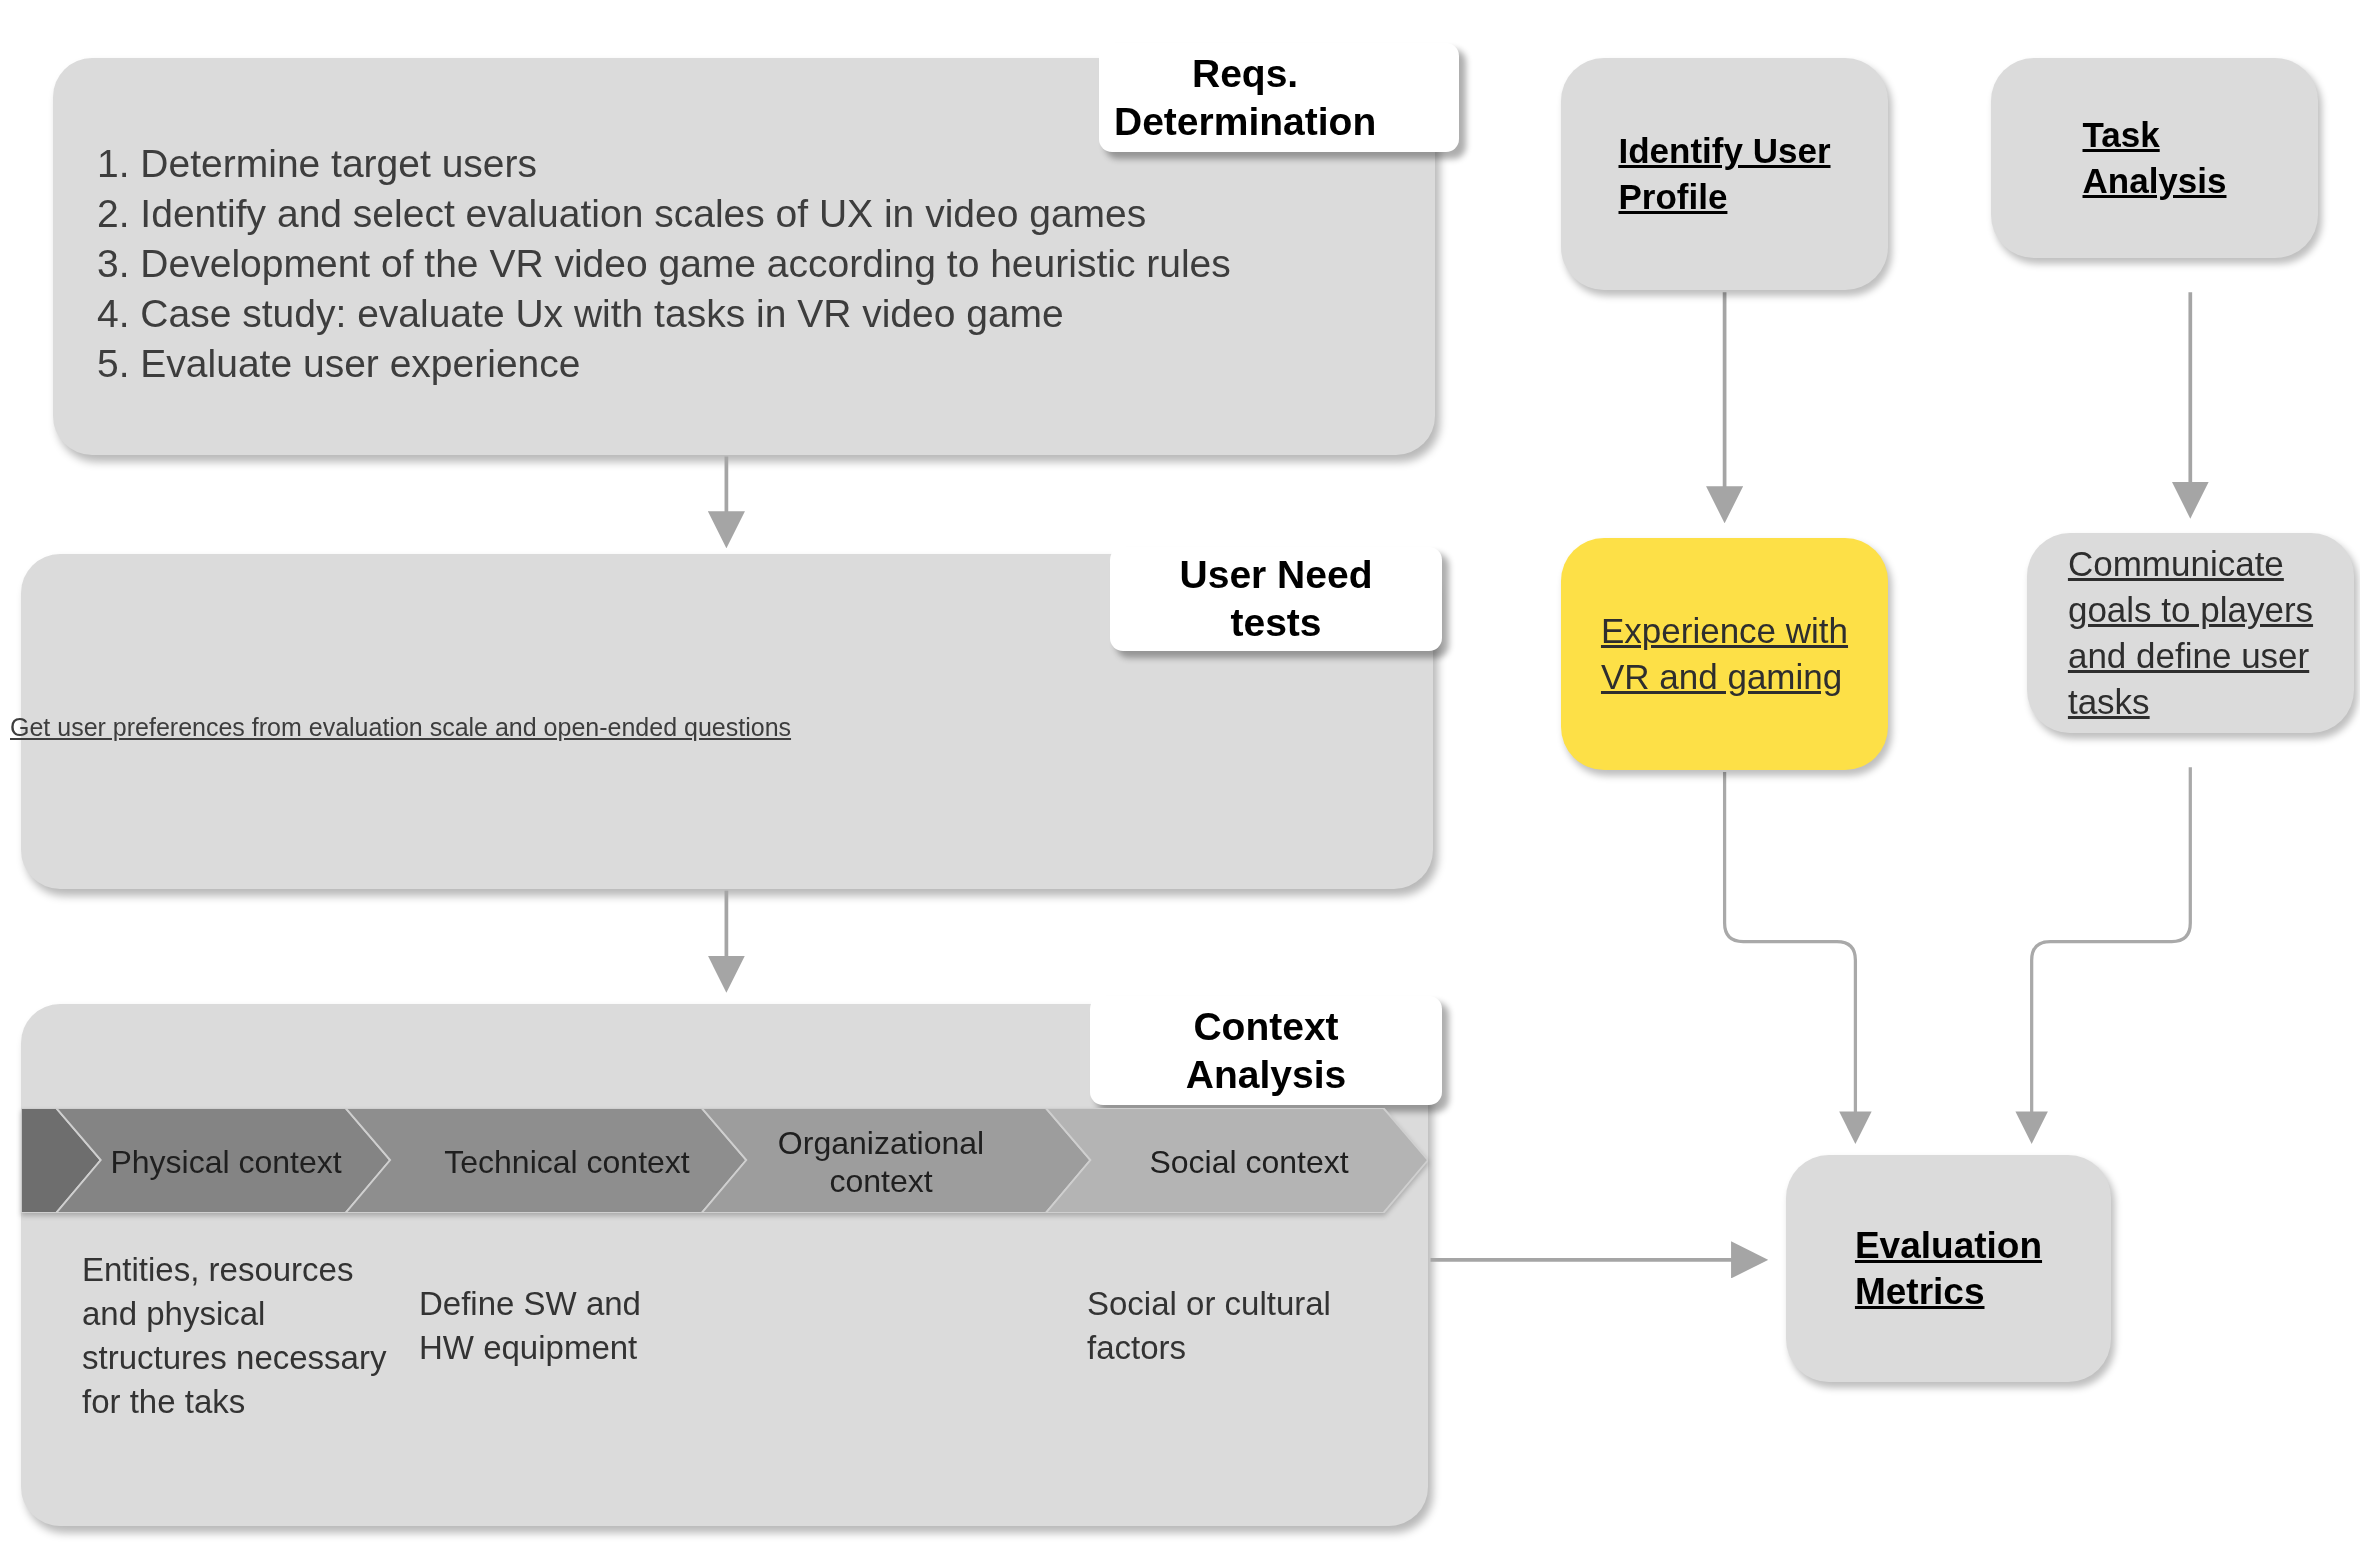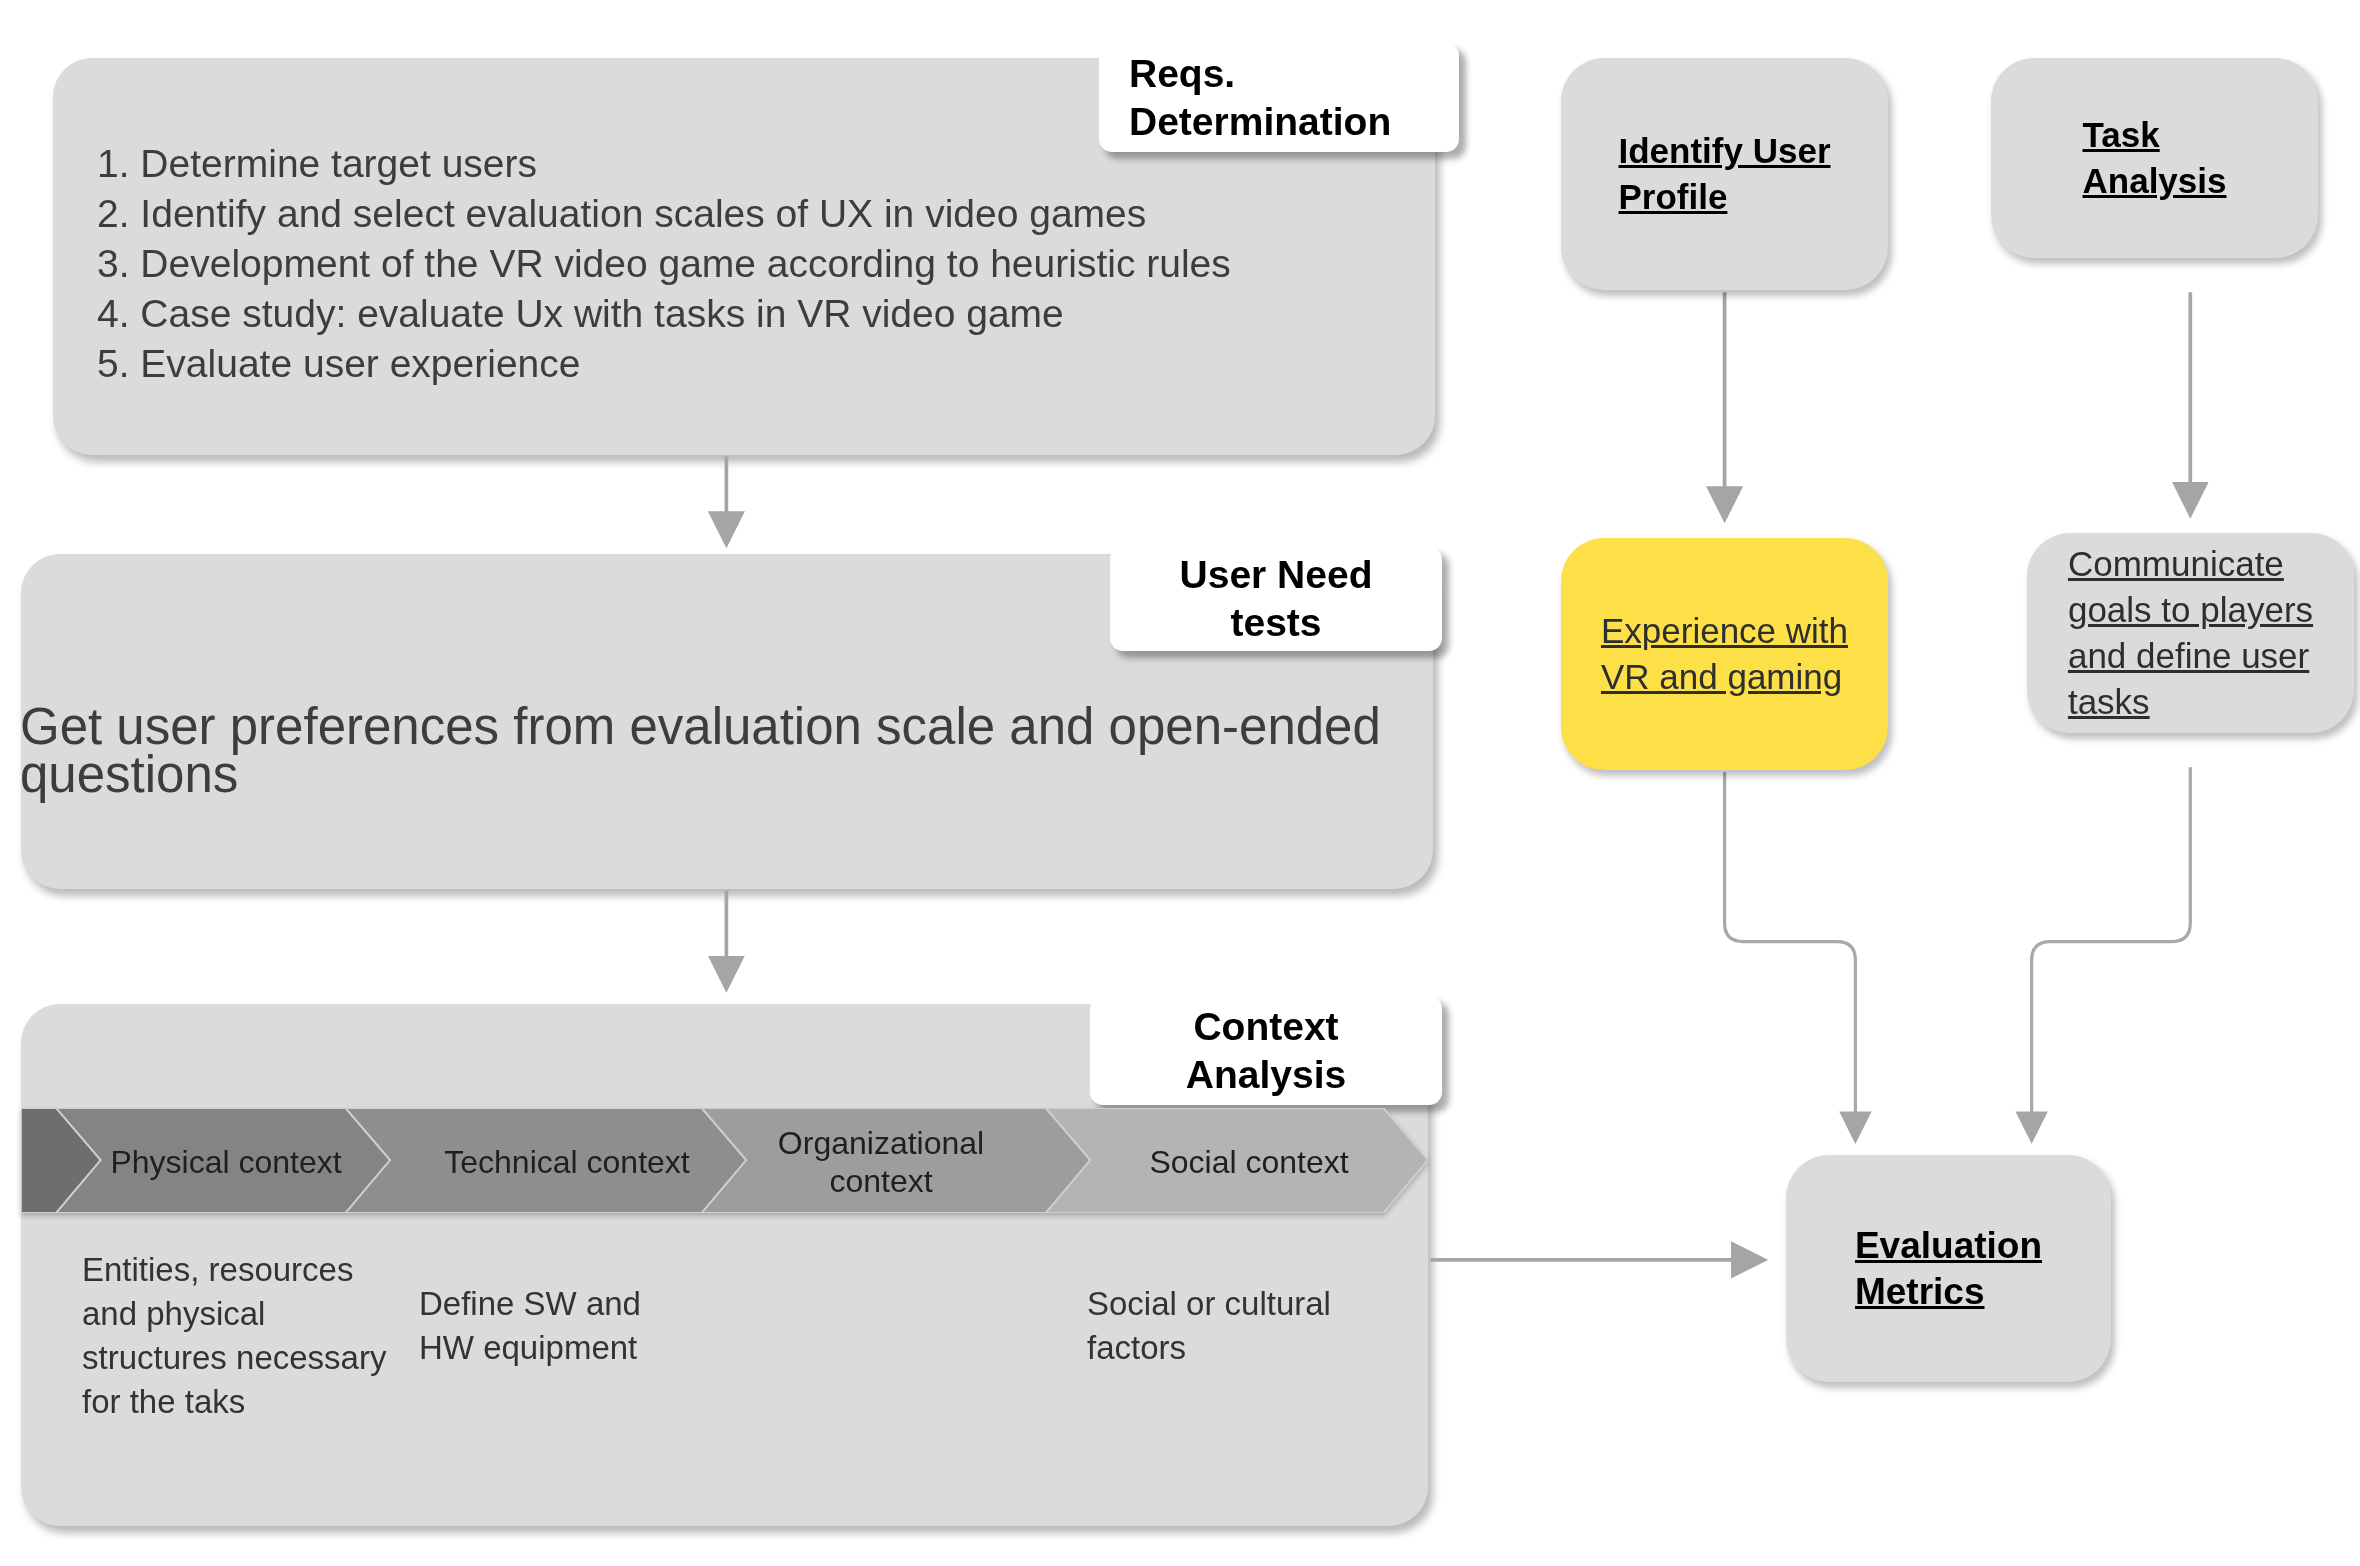--- a/index.html
+++ b/index.html
@@ -12,21 +12,21 @@
     box-shadow:4.6px 6.5px 8.3px rgba(0,0,0,0.28);
   }
   .wlabel{
     position:absolute;background:#ffffff;border-radius:13px;
     box-shadow:6.5px 6.5px 6.5px rgba(0,0,0,0.32);
     display:flex;flex-direction:column;justify-content:center;
     font-weight:700;color:#000;font-size:39px;line-height:48px;
     white-space:pre-line;z-index:5;
   }
   .wlabel.center{align-items:center;text-align:center;}
-  .wlabel.left{align-items:flex-start;text-align:left;padding-left:30px;box-sizing:border-box;}
+  .wlabel.left{align-items:flex-start;text-align:center;padding-left:15px;box-sizing:border-box;}
   .body-text{position:absolute;z-index:4;}
   .list{position:absolute;z-index:4;font-size:39px;line-height:50px;white-space:nowrap;}
   .node{
     position:absolute;background:#dbdbdb;border-radius:43px;
     box-shadow:3.7px 5.6px 7.4px rgba(0,0,0,0.25);
     display:flex;align-items:center;justify-content:center;text-align:left;
     white-space:pre-line;font-size:35px;line-height:46px;color:#2e2e2e;z-index:3;text-decoration:underline;
   }
   .node.bold{font-weight:700;color:#000;}
   .chev-label{
@@ -73,21 +73,21 @@
 Analysis</div>
 
   <div class="list" style="left:97px;top:139px;">
     <div>1. Determine target users</div>
     <div>2. Identify and select evaluation scales of UX in video games</div>
     <div>3. Development of the VR video game according to heuristic rules</div>
     <div>4. Case study: evaluate Ux with tasks in VR video game</div>
     <div>5. Evaluate user experience</div>
   </div>
 
-  <div class="body-text" style="left:20px;top:703px;width:1401px;font-size:51px;line-height:48px;">Get user preferences from evaluation scale and open-ended questions</div>
+  <div class="body-text" style="left:10px;top:703px;width:1401px;font-size:25px;line-height:48px;text-decoration:underline;">Get user preferences from evaluation scale and open-ended questions</div>
 
   <svg id="chevband" style="left:21.3px;top:1108px;" width="1407" height="105" viewBox="0 0 1517 113">
     <polygon points="0,0 38,0 86,56 38,113 0,113" stroke="#cfcfcf" stroke-width="2" style="fill: rgb(110, 110, 110);"></polygon>
     <polygon points="38,0 350,0 398,56 350,113 38,113 86,56" stroke="#cfcfcf" stroke-width="2" style="fill: rgb(132, 132, 132);"></polygon>
     <polygon points="350,0 734,0 782,56 734,113 350,113 398,56" stroke="#cfcfcf" stroke-width="2" style="fill: rgb(142, 142, 142);"></polygon>
     <polygon points="734,0 1105,0 1153,56 1105,113 734,113 782,56" stroke="#cfcfcf" stroke-width="2" style="fill: rgb(157, 157, 157);"></polygon>
     <polygon points="1105,0 1469,0 1517,56 1469,113 1105,113 1153,56" stroke="#cfcfcf" stroke-width="2" style="fill: rgb(180, 180, 180);"></polygon>
   </svg>
 
   <div class="chev-label" style="left:87px;top:1143px;width:278px;">Physical context</div>

